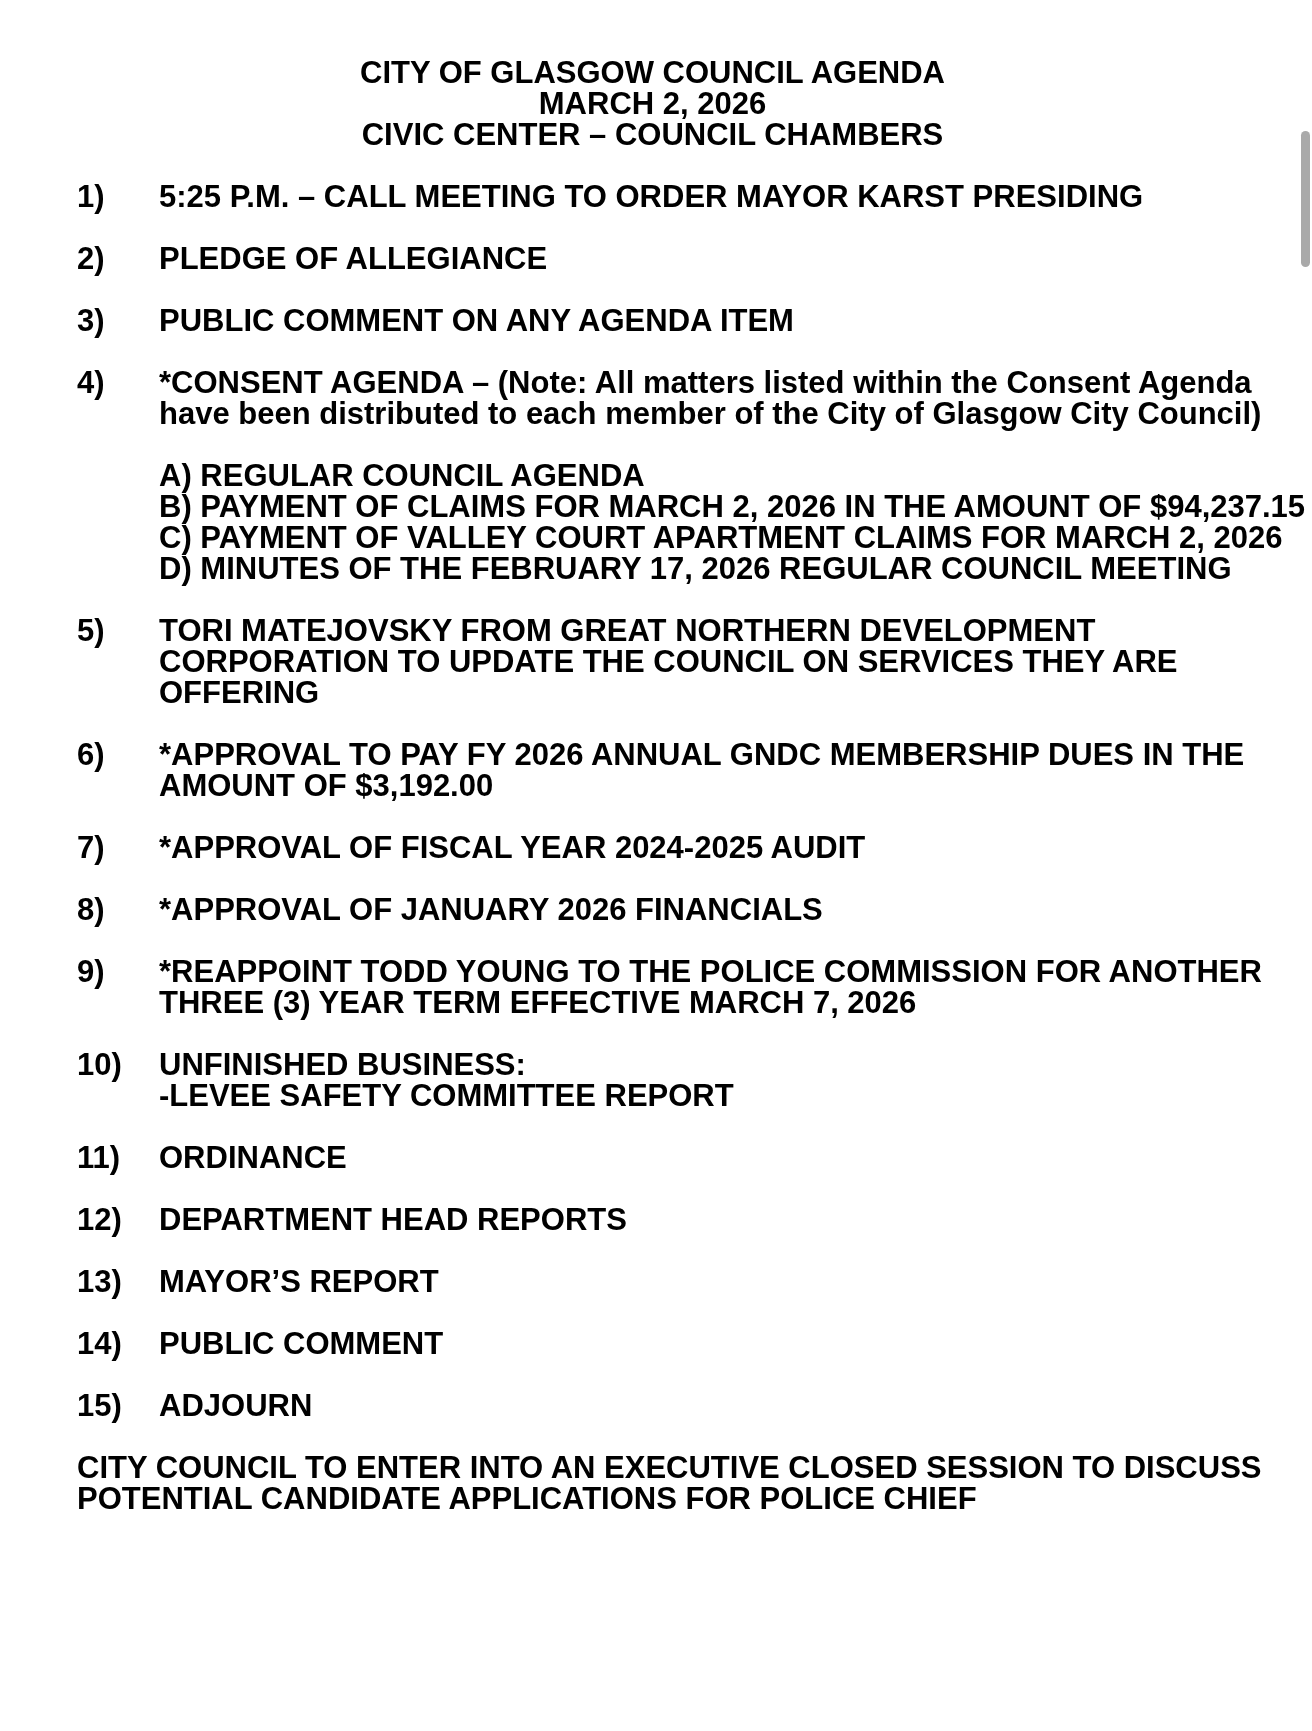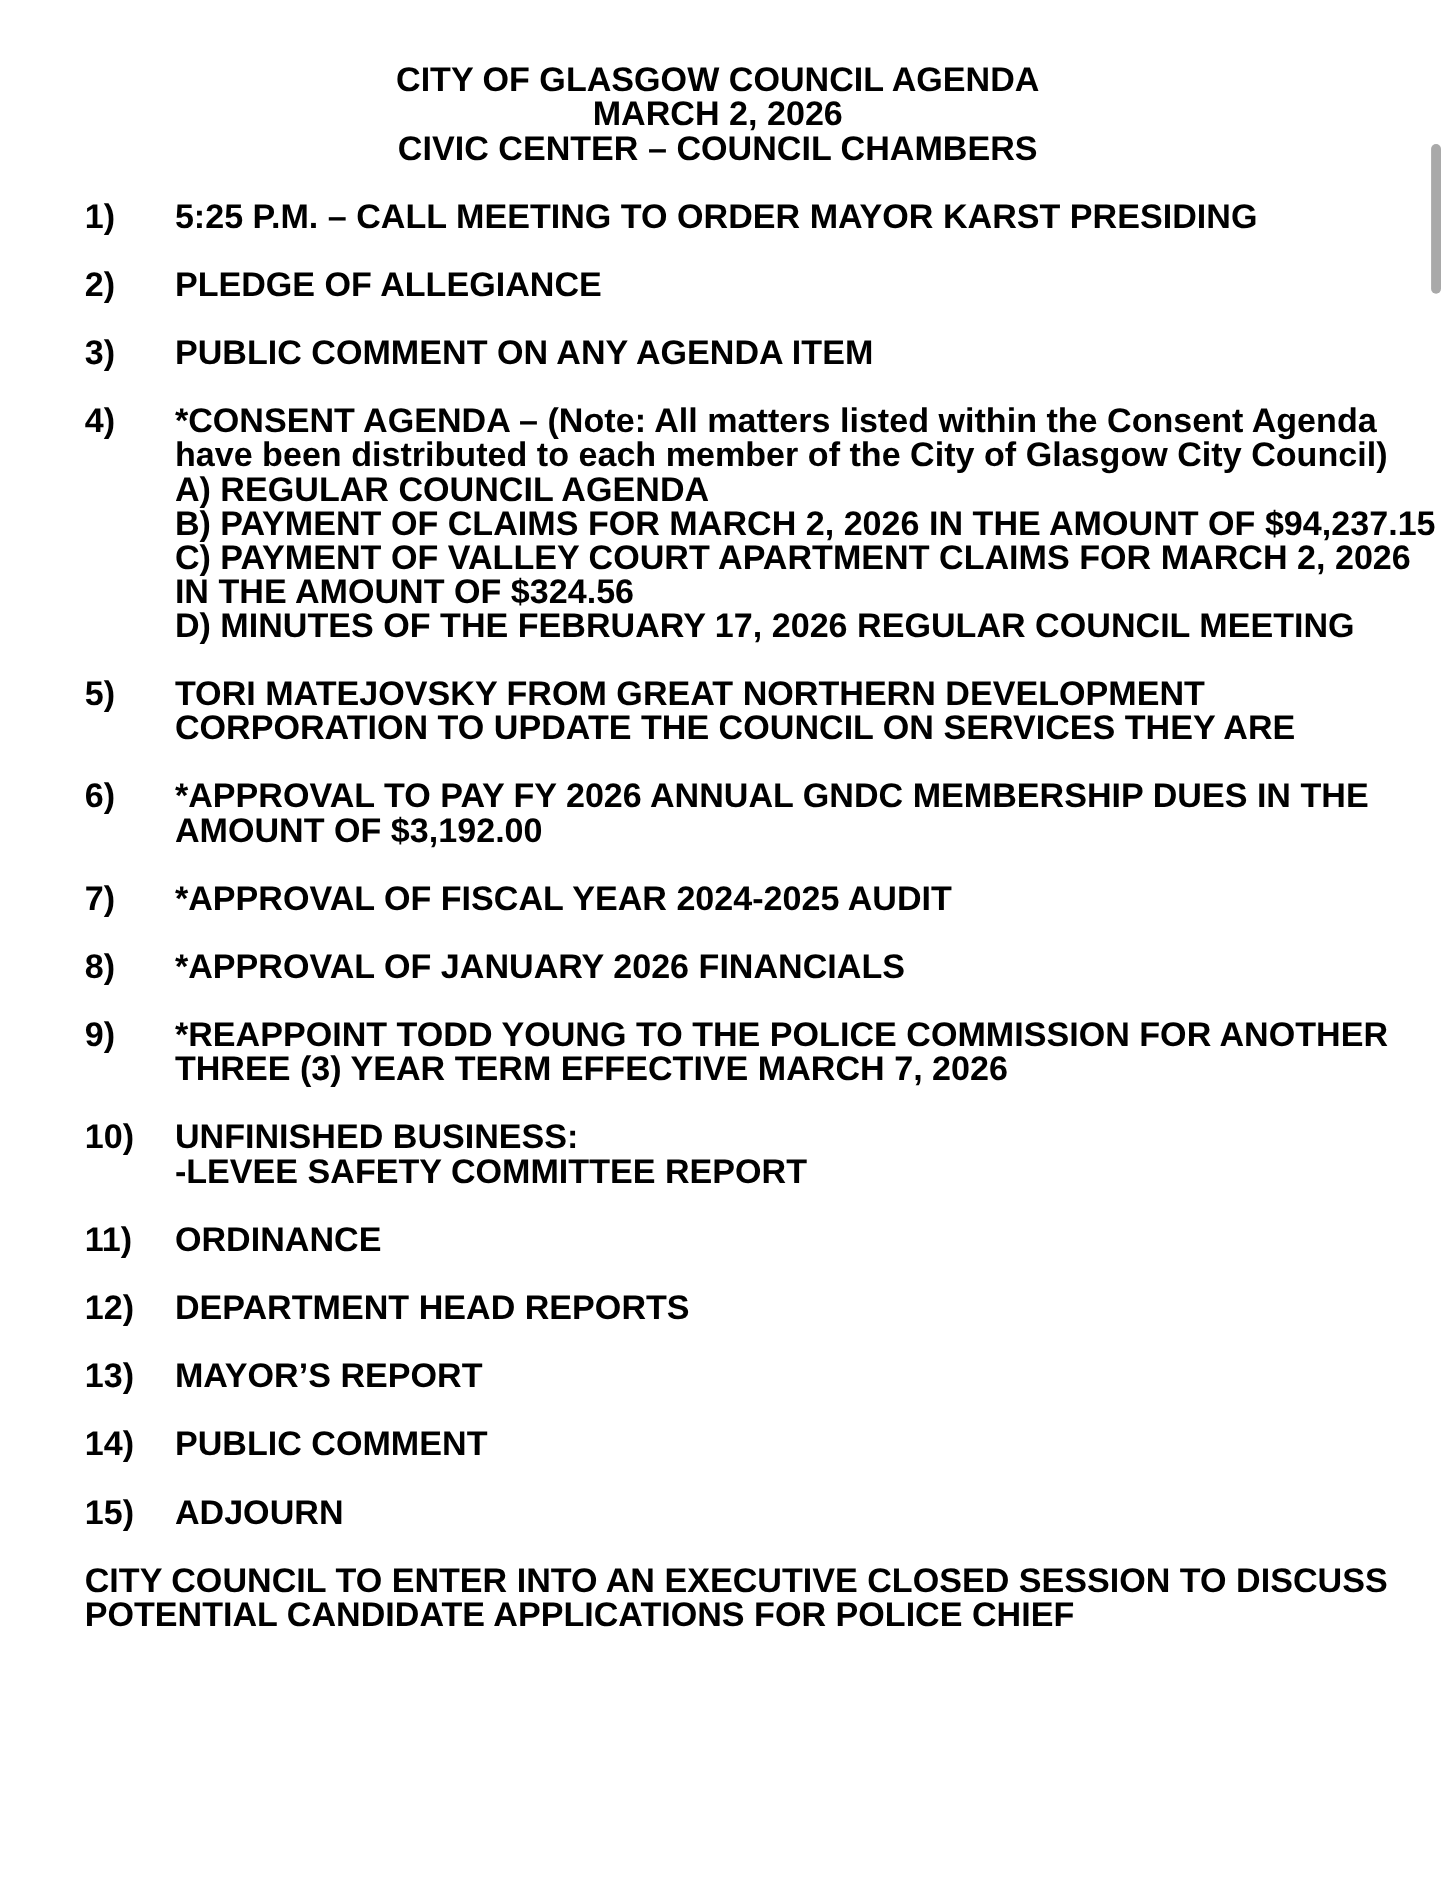--- a/index.html
+++ b/index.html
@@ -29,21 +29,21 @@
     display: flex;
     align-items: flex-start;
     margin-bottom: 31px;
   }
   .num {
     flex: none;
     width: 82px;
     white-space: nowrap;
   }
   .body { flex: 1 1 auto; min-width: 0; }
-  .block + .block { }
+  .block + .block { margin-top: 31px; }
   .line { white-space: nowrap; }
   .doc-footer { margin-top: 0; }
   .scrollbar-thumb {
     position: absolute;
     left: 1301px;
     top: 131px;
     width: 9px;
     height: 136px;
     border-radius: 5px;
   }
@@ -88,31 +88,31 @@
         <span class="num">4)</span>
         <div class="body">
           <div class="block">
             <div class="line">*CONSENT AGENDA – (Note: All matters listed within the Consent Agenda</div>
             <div class="line">have been distributed to each member of the City of Glasgow City Council)</div>
           </div>
           <div class="block">
             <div class="line">A) REGULAR COUNCIL AGENDA</div>
             <div class="line">B) PAYMENT OF CLAIMS FOR MARCH 2, 2026 IN THE AMOUNT OF $94,237.15</div>
             <div class="line">C) PAYMENT OF VALLEY COURT APARTMENT CLAIMS FOR MARCH 2, 2026</div>
-            <div class="line">IN THE AMOUNT OF $324.56</div>
             <div class="line">D) MINUTES OF THE FEBRUARY 17, 2026 REGULAR COUNCIL MEETING</div>
           </div>
         </div>
       </li>
       <li class="item">
         <span class="num">5)</span>
         <div class="body">
           <div class="block">
             <div class="line">TORI MATEJOVSKY FROM GREAT NORTHERN DEVELOPMENT</div>
             <div class="line">CORPORATION TO UPDATE THE COUNCIL ON SERVICES THEY ARE</div>
+            <div class="line">OFFERING</div>
           </div>
         </div>
       </li>
       <li class="item">
         <span class="num">6)</span>
         <div class="body">
           <div class="block">
             <div class="line">*APPROVAL TO PAY FY 2026 ANNUAL GNDC MEMBERSHIP DUES IN THE</div>
             <div class="line">AMOUNT OF $3,192.00</div>
           </div>

